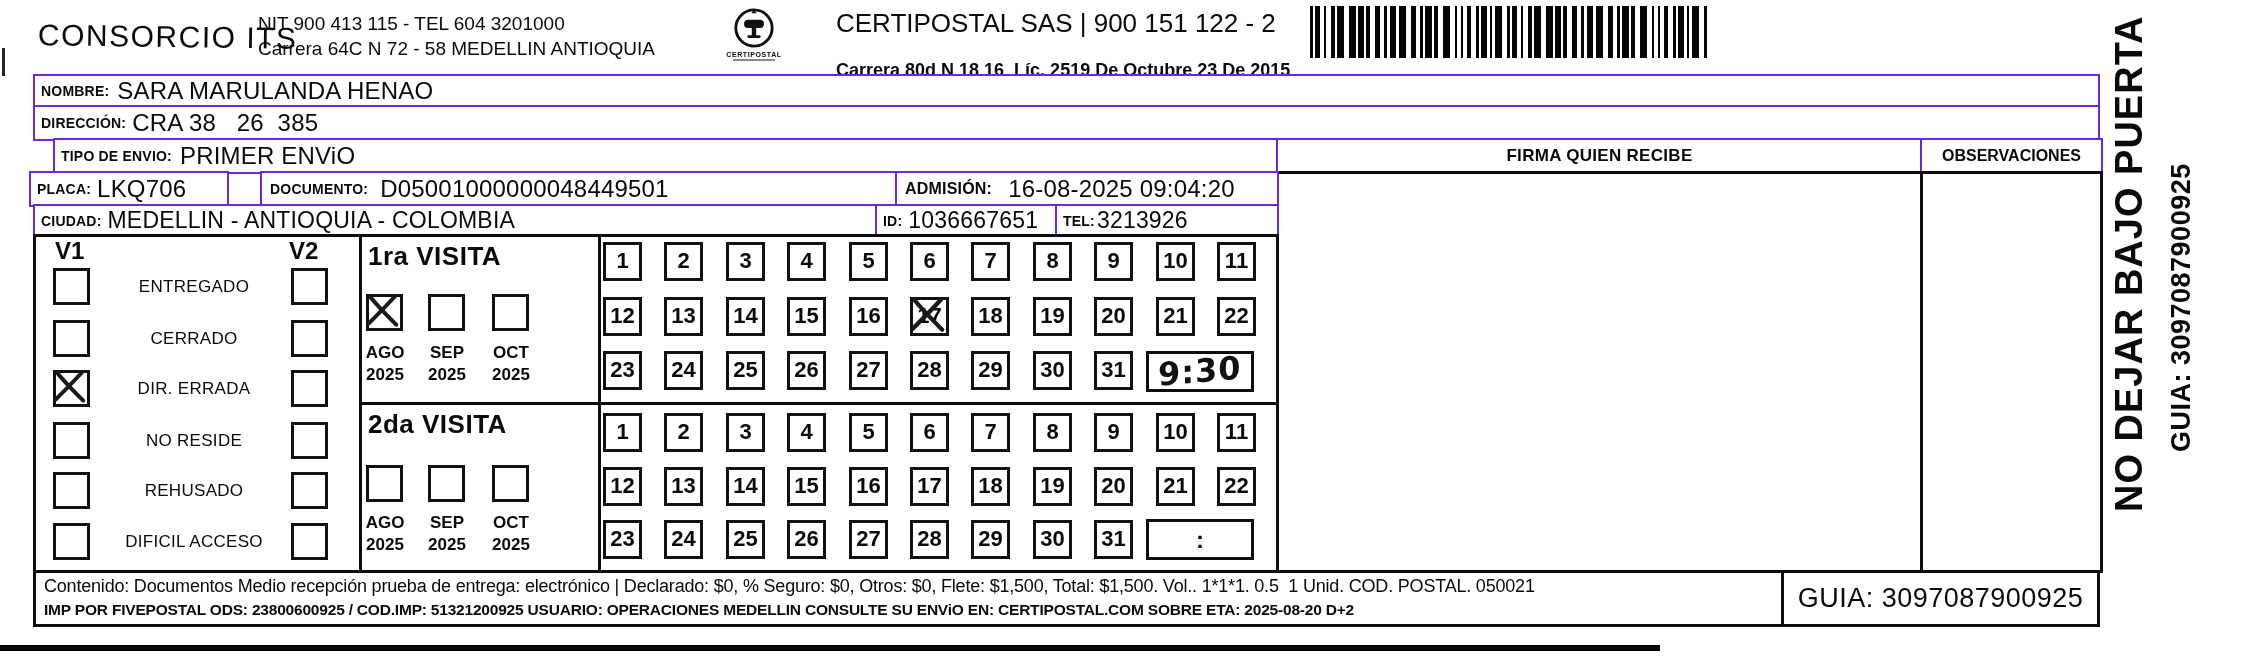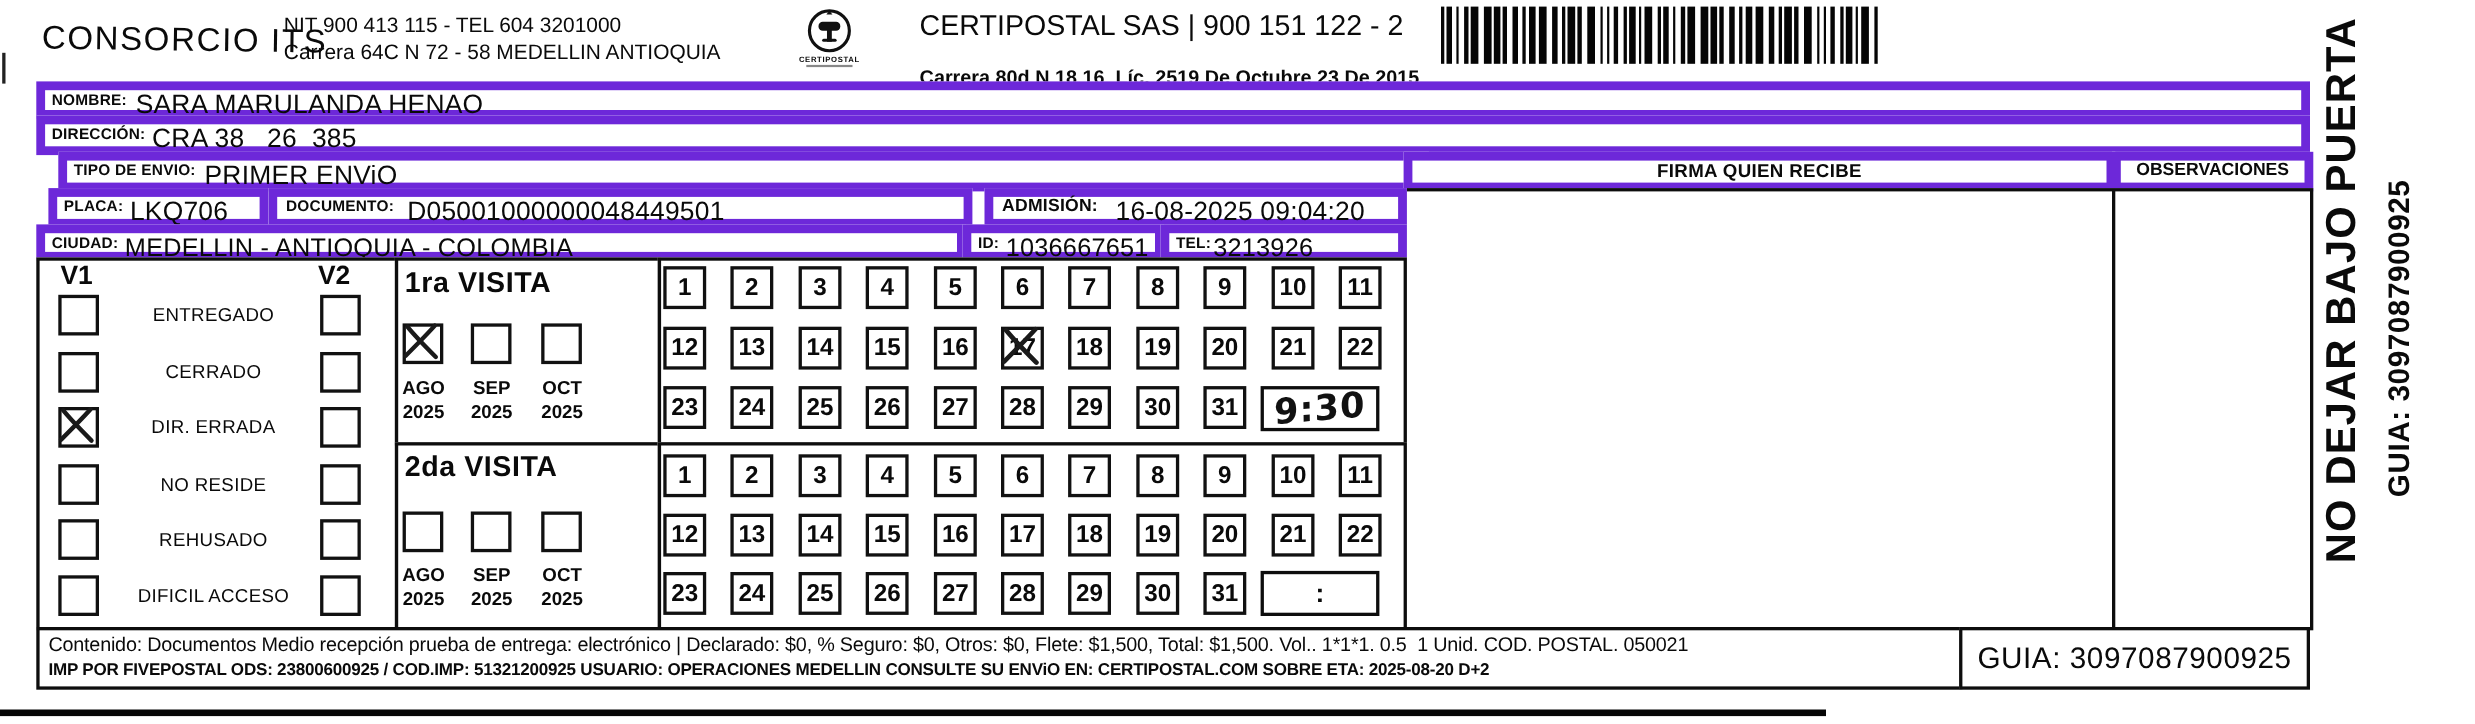--- a/index.html
+++ b/index.html
@@ -1,20 +1,20 @@
 <!DOCTYPE html>
 <html><head>
 <meta charset="utf-8">
 <style>
   html,body{margin:0;padding:0;}
   body{width:2250px;height:658px;background:#fff;position:relative;overflow:hidden;
        font-family:"Liberation Sans",sans-serif;color:#0a0a0a;}
   .abs{position:absolute;}
-  .cell{position:absolute;border:8px solid #6d28d9;box-sizing:border-box;background:#fff;
-        display:flex;align-items:flex-start;}
+  .cell{position:absolute;border:2px solid #6d28d9;box-sizing:border-box;background:#fff;
+        display:flex;align-items:center;}
   .flbl{font-weight:bold;font-size:14px;letter-spacing:0.2px;white-space:pre;}
   .fval{font-size:24px;white-space:pre;letter-spacing:0.2px;}
   .pane{position:absolute;border:3px solid #0d0d0d;box-sizing:border-box;background:#fff;}
   .cbx{position:absolute;border:3px solid #111;box-sizing:border-box;background:#fff;}
   .xmark{position:absolute;left:-4px;top:-5px;width:115%;height:118%;stroke:#1a1a1a;
          stroke-width:4.5px;fill:none;stroke-linecap:round;}
   .dbox{position:absolute;width:39px;height:39px;border:3px solid #111;box-sizing:border-box;
         font-weight:bold;font-size:22px;text-align:center;line-height:32px;background:#fff;}
   .optlbl{position:absolute;left:60px;width:196px;text-align:center;font-weight:normal;
           font-size:17px;letter-spacing:0.3px;}
@@ -124,25 +124,25 @@
 
 <div class="cell" style="left:1276px;top:138px;width:647px;height:36px;justify-content:center;">
   <span style="font-weight:bold;font-size:17px;letter-spacing:0.3px;">FIRMA QUIEN RECIBE</span>
 </div>
 <div class="cell" style="left:1920px;top:138px;width:183px;height:36px;justify-content:center;">
   <span style="font-weight:bold;font-size:16px;">OBSERVACIONES</span>
 </div>
 <div class="pane" style="left:1276px;top:171px;width:647px;height:402px;"></div>
 <div class="pane" style="left:1920px;top:171px;width:183px;height:402px;"></div>
 
-<div class="cell" style="left:44px;top:171px;width:200px;height:36px;padding-left:6px;gap:6px;">
+<div class="cell" style="left:29px;top:171px;width:200px;height:36px;padding-left:6px;gap:6px;">
   <span class="flbl">PLACA:</span>
   <span class="fval">LKQ706</span>
 </div>
-<div class="cell" style="left:244px;top:171px;width:640px;height:36px;padding-left:8px;gap:12px;">
+<div class="cell" style="left:260px;top:171px;width:640px;height:36px;padding-left:8px;gap:12px;">
   <span class="flbl">DOCUMENTO:</span>
   <span class="fval">D05001000000048449501</span>
 </div>
 <div class="cell" style="left:895px;top:171px;width:384px;height:36px;padding-left:8px;gap:16px;">
   <span class="flbl" style="font-size:16px;">ADMISIÓN:</span>
   <span class="fval">16-08-2025 09:04:20</span>
 </div>
 
 <div class="cell" style="left:33px;top:204px;width:845px;height:33px;padding-left:6px;gap:6px;">
   <span class="flbl">CIUDAD:</span>

